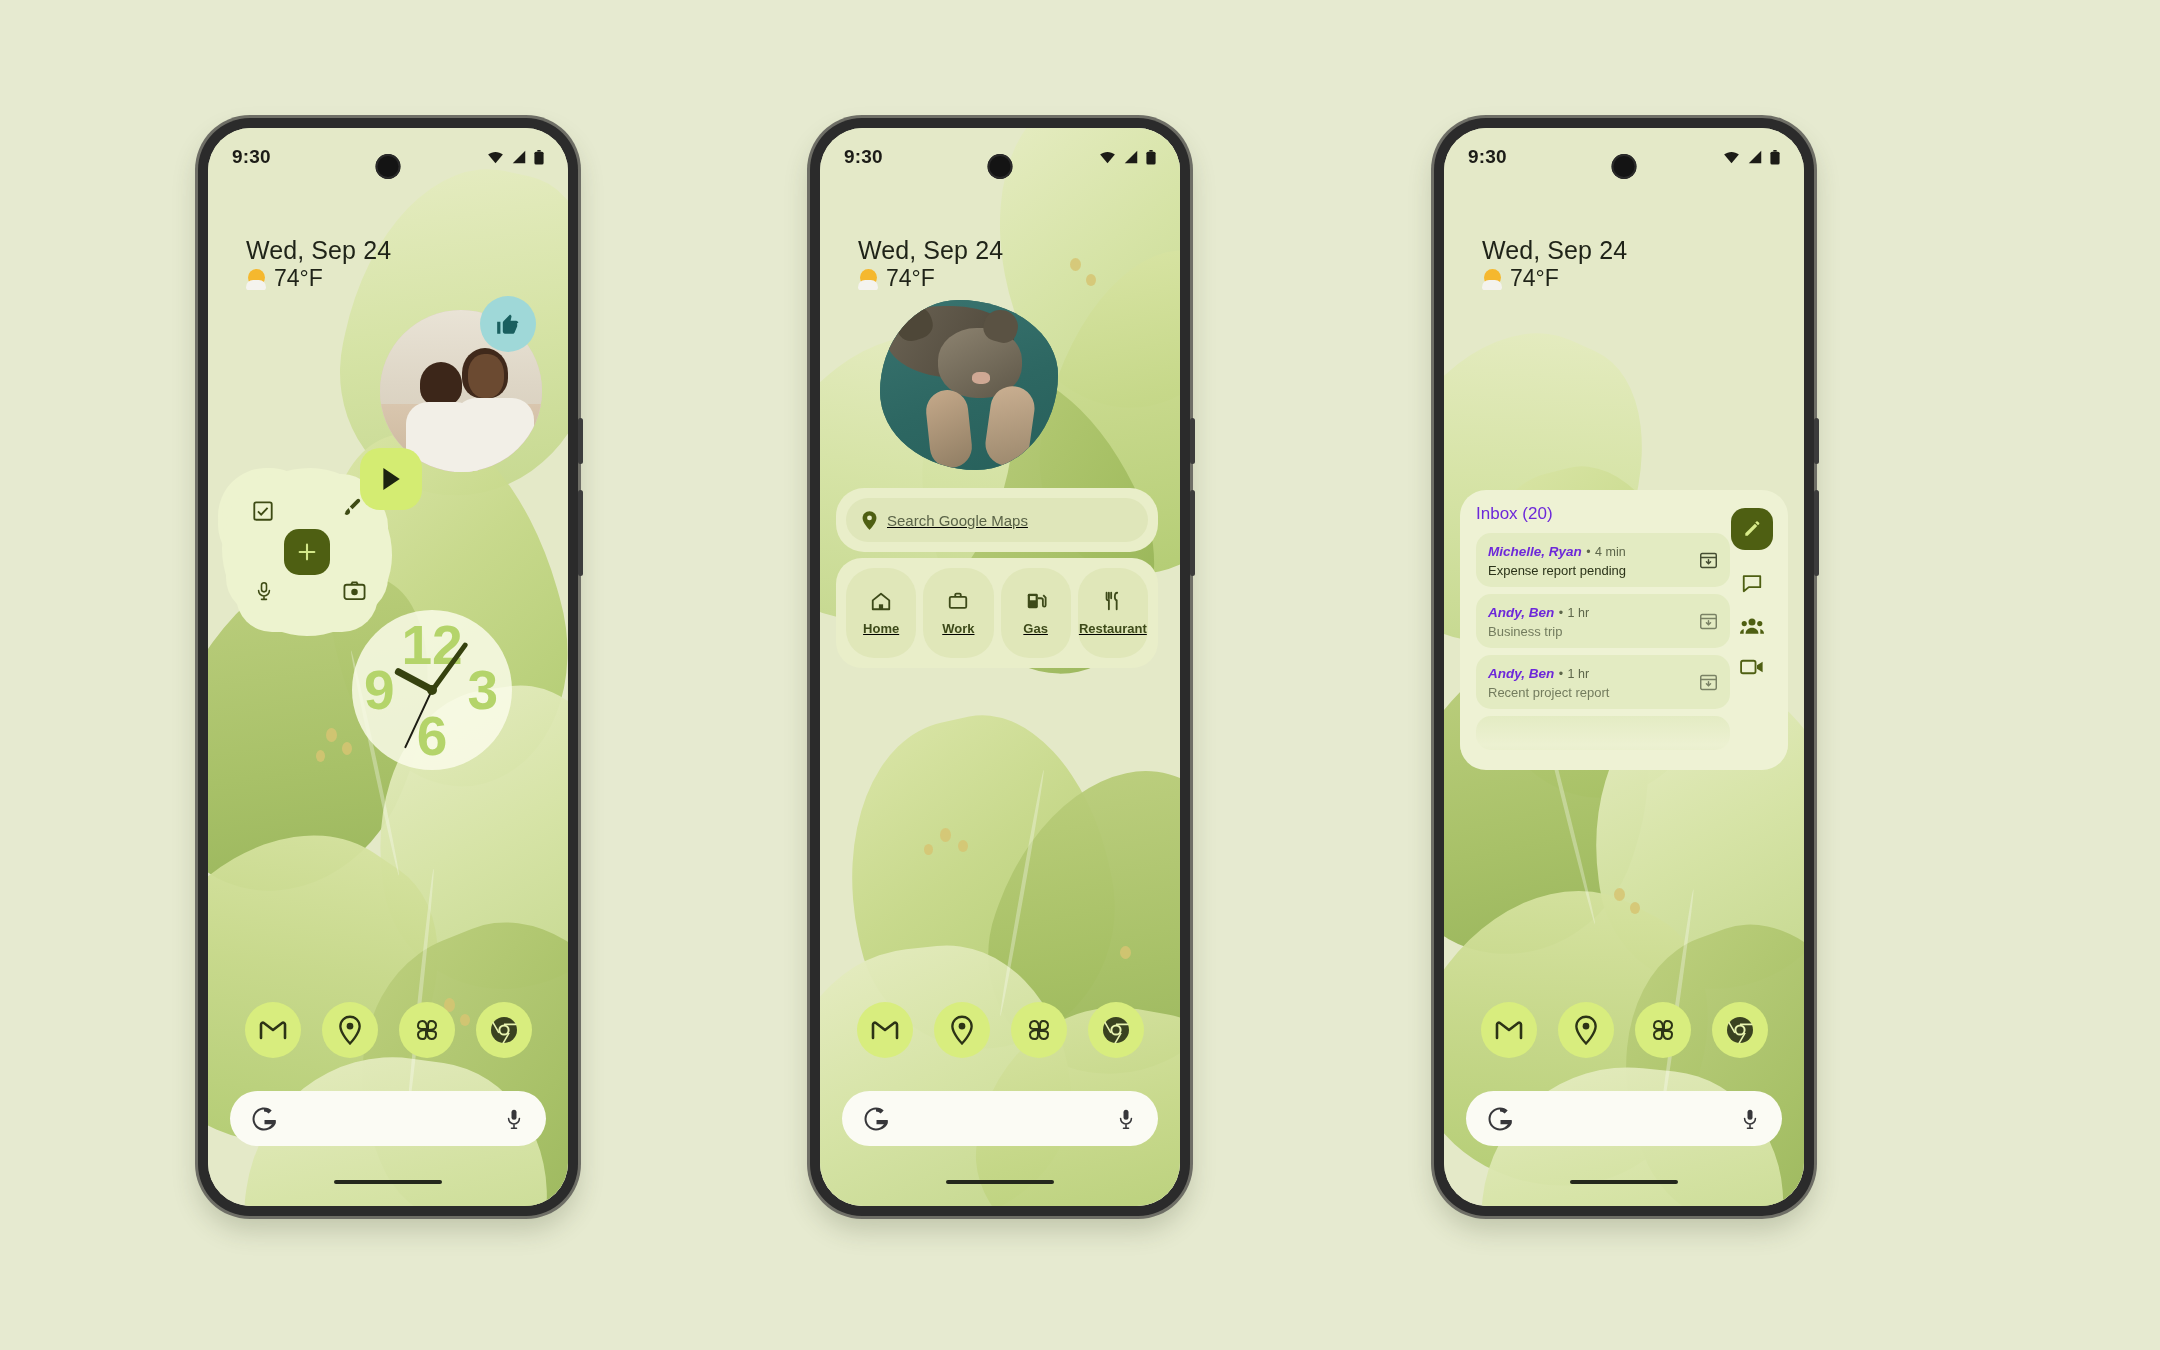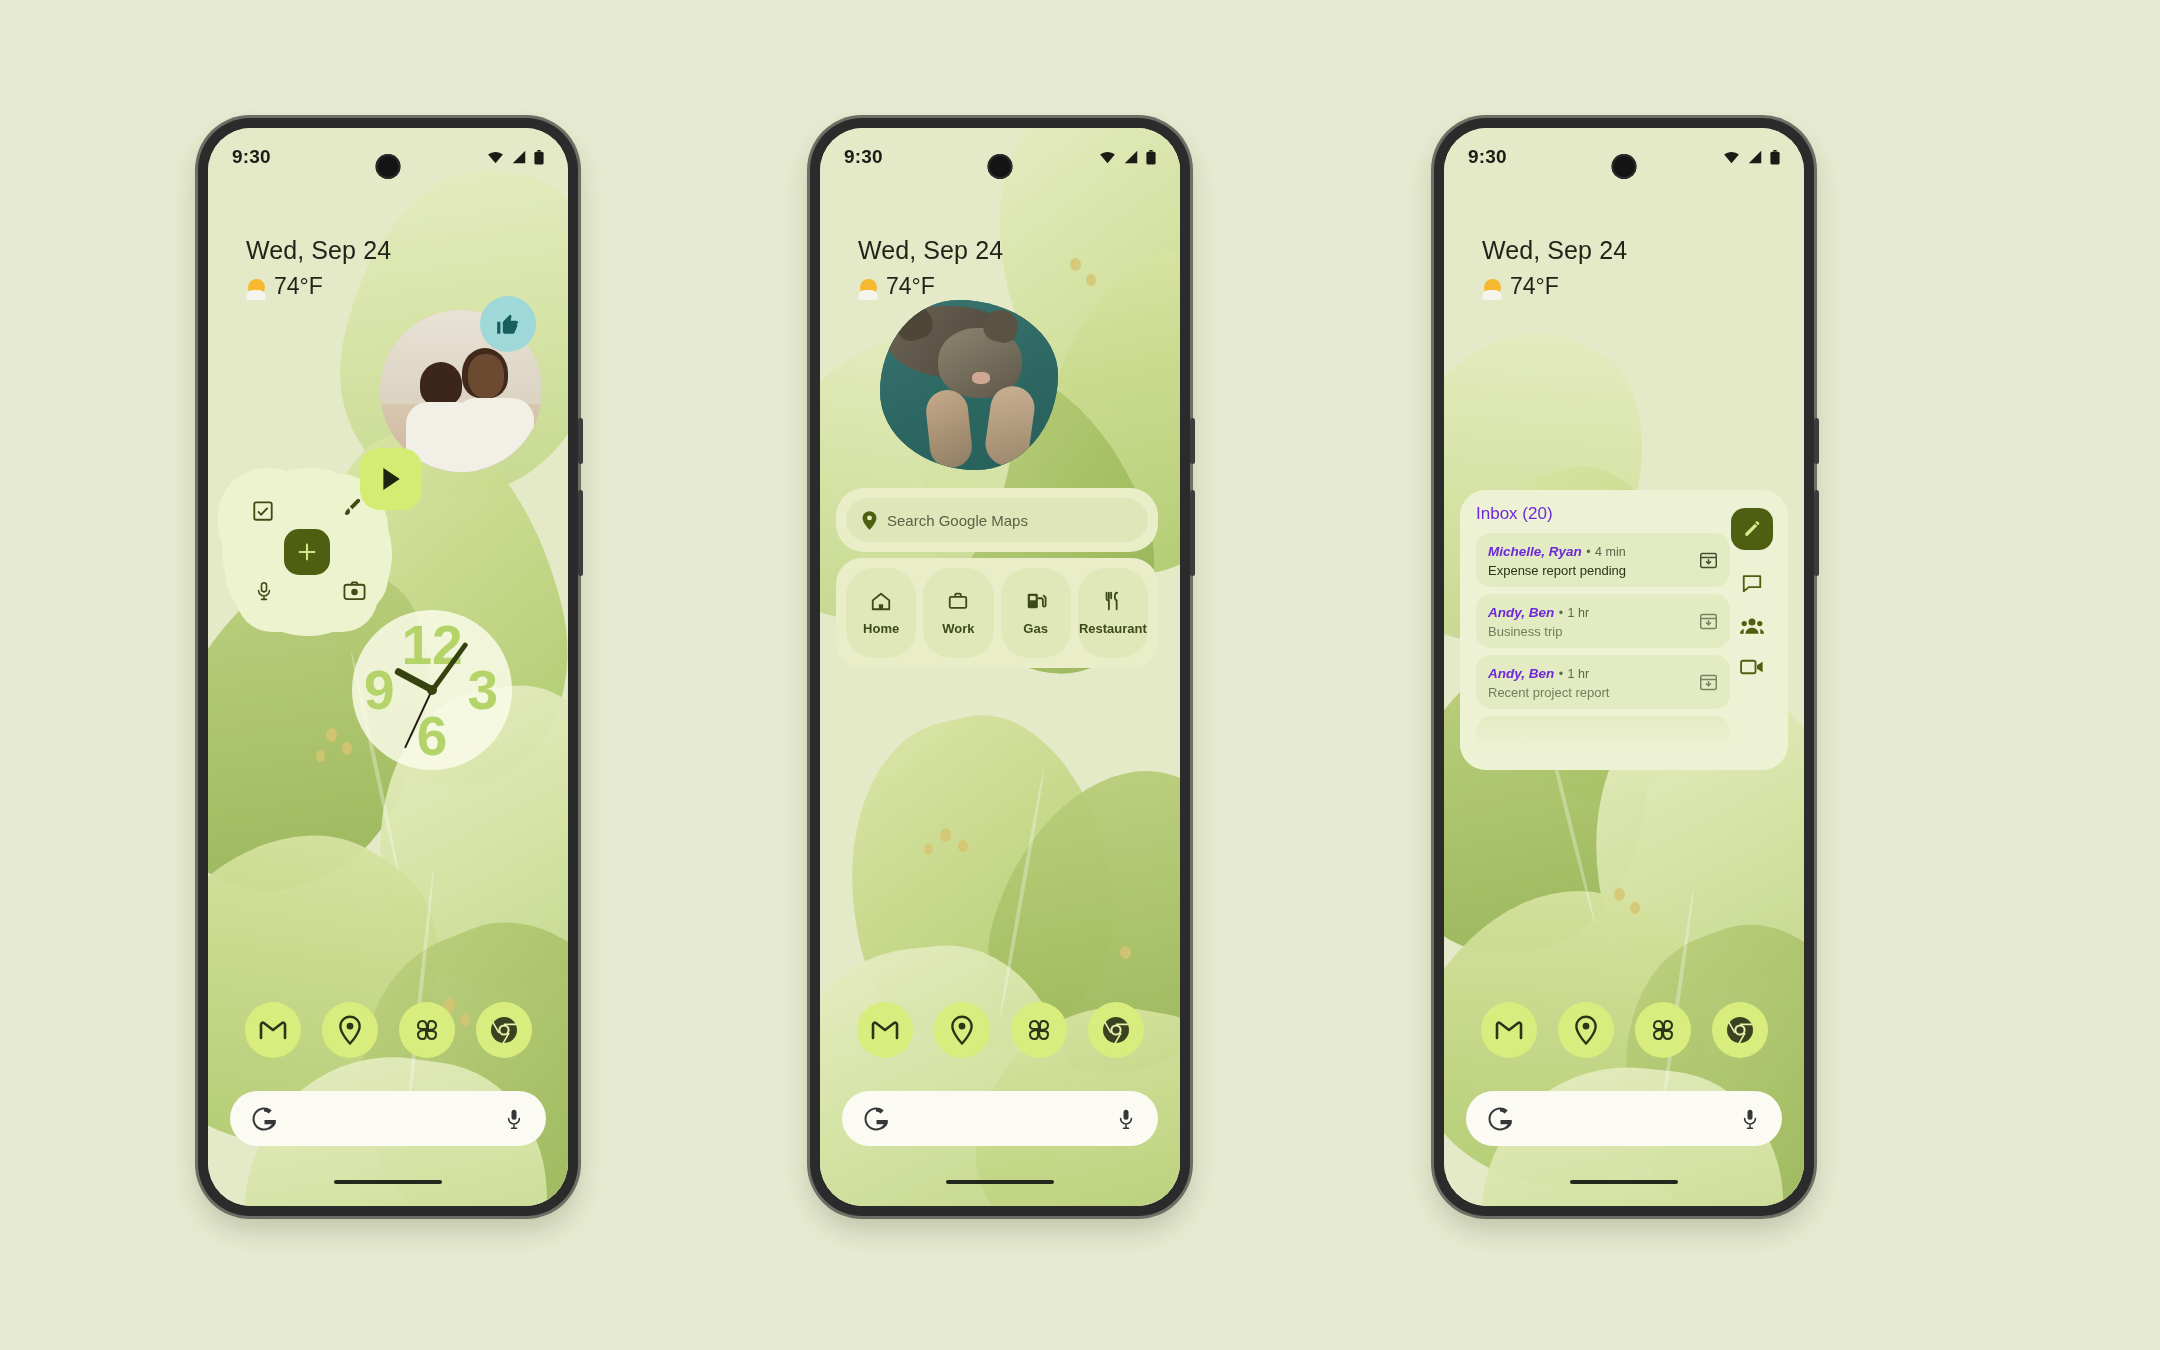--- a/index.html
+++ b/index.html
@@ -83,21 +83,21 @@
     width: 25px; height: 25px; border-radius: 50%;
     background: #141414; z-index: 45;
     box-shadow: inset 0 0 0 2px #2a2a2a;
   }
 
   
   .atglance {
     position: absolute; top: 108px; left: 38px; z-index: 30;
   }
   .ag-date { font-size: 25px; color: #1f2318; letter-spacing: .1px; }
-  .ag-temp { font-size: 23px; color: #1f2318; display:flex; align-items:flex-end; gap:6px; margin-top:8px;}
+  .ag-temp { font-size: 23px; color: #1f2318; display:flex; align-items:center; gap:6px; margin-top:0;}
   .sun-glyph {
     width: 22px; height: 22px; position: relative; display:inline-block;
   }
   .sun-glyph .s { position:absolute; left:2px; top:1px; width:17px;height:17px;border-radius:50%;background:#f5b82e;}
   .sun-glyph .c { position:absolute; left:0px; bottom:0px; width:20px;height:10px;border-radius:10px 10px 4px 4px;background:#f4f3ee;}
 
   
   .dock {
     position: absolute; left: 0; right: 0; bottom: 148px;
     display: flex; justify-content: space-around; align-items: center;
@@ -186,21 +186,21 @@
   .cat-widget {
     position: absolute; left: 60px; top: 172px; width: 178px; height: 170px; z-index: 24;
     background: #2f6b66;
     overflow: hidden;
     border-radius: 44% 56% 46% 54% / 54% 44% 56% 46%;
   }
   .cat-bg { position:absolute; inset:0; background: linear-gradient(160deg,#3a7470 0%, #2d6762 55%, #27605b 100%); }
   .cat-body { position:absolute; border-radius:50%; }
 
   .maps-widget {
-    position: absolute; left: 16px; right: 22px; top: 360px; z-index: 25;
+    position: absolute; left: 16px; right: 22px; top: 360px; z-index: 25; text-decoration: underline;
   }
   .maps-search {
     background: #e9eec9; border-radius: 28px; padding: 10px;
   }
   .maps-search-in {
     background: #dfe6ba; border-radius: 22px; height: 44px;
     display:flex; align-items:center; gap:10px; padding: 0 16px;
     font-size: 15px; color: #5a6347;
   }
   .maps-shortcuts {

